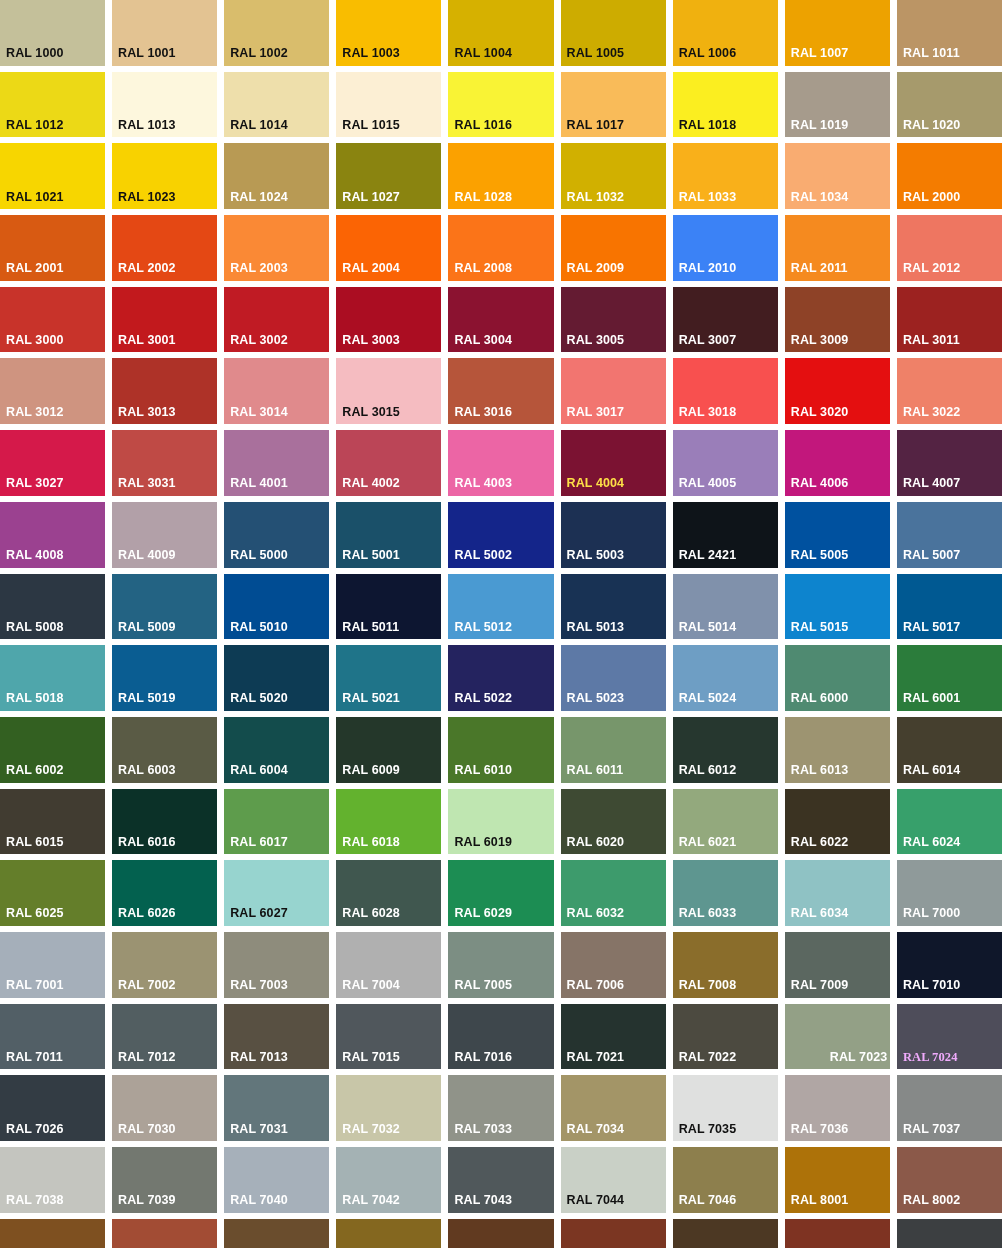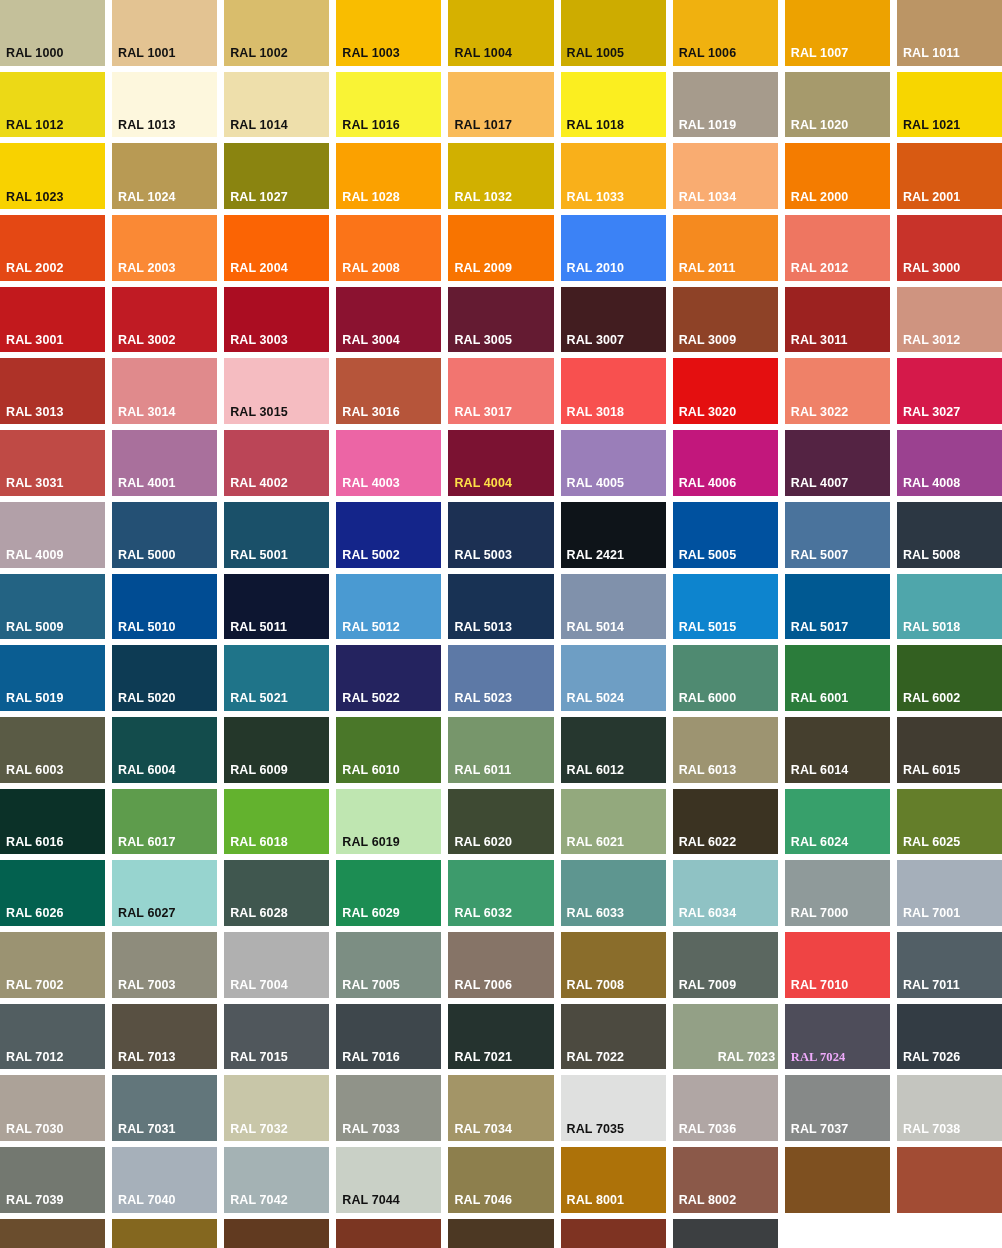--- a/index.html
+++ b/index.html
@@ -80,20 +80,23 @@
     </div>
     <div class="swatch" style="background-color: rgb(236, 217, 22);">
       <span class="swatch-label dark-text" style="color: rgb(17, 17, 17);">RAL 1012</span>
     </div>
     <div class="swatch" style="background-color: rgb(253, 247, 221);">
       <span class="swatch-label dark-text" style="color: rgb(17, 17, 17);">RAL 1013</span>
     </div>
     <div class="swatch" style="background-color: rgb(238, 223, 171);">
       <span class="swatch-label dark-text" style="color: rgb(17, 17, 17);">RAL 1014</span>
     </div>
+    <div class="swatch" style="background-color: rgb(252, 239, 212);">
+      <span class="swatch-label dark-text" style="color: rgb(17, 17, 17);">RAL 1015</span>
+    </div>
     <div class="swatch" style="background-color: rgb(249, 243, 53);">
       <span class="swatch-label dark-text" style="color: rgb(17, 17, 17);">RAL 1016</span>
     </div>
     <div class="swatch" style="background-color: rgb(249, 187, 89);">
       <span class="swatch-label dark-text" style="color: rgb(17, 17, 17);">RAL 1017</span>
     </div>
     <div class="swatch" style="background-color: rgb(251, 238, 32);">
       <span class="swatch-label dark-text" style="color: rgb(17, 17, 17);">RAL 1018</span>
     </div>
     <div class="swatch" style="background-color: rgb(166, 155, 140);">
@@ -416,21 +419,21 @@
     </div>
     <div class="swatch" style="background-color: rgb(134, 116, 103);">
       <span class="swatch-label light-text" style="color: rgb(255, 255, 255);">RAL 7006</span>
     </div>
     <div class="swatch" style="background-color: rgb(138, 109, 43);">
       <span class="swatch-label light-text" style="color: rgb(255, 255, 255);">RAL 7008</span>
     </div>
     <div class="swatch" style="background-color: rgb(91, 103, 96);">
       <span class="swatch-label light-text" style="color: rgb(255, 255, 255);">RAL 7009</span>
     </div>
-    <div class="swatch" style="background-color: #ef4444;">
+    <div class="swatch" style="background-color: #0f172a;">
       <span class="swatch-label light-text" style="color: rgb(255, 255, 255);">RAL 7010</span>
     </div>
     <div class="swatch" style="background-color: rgb(82, 95, 102);">
       <span class="swatch-label light-text" style="color: rgb(255, 255, 255);">RAL 7011</span>
     </div>
     <div class="swatch" style="background-color: rgb(82, 94, 97);">
       <span class="swatch-label light-text" style="color: rgb(255, 255, 255);">RAL 7012</span>
     </div>
     <div class="swatch" style="background-color: rgb(88, 80, 66);">
       <span class="swatch-label light-text" style="color: rgb(255, 255, 255);">RAL 7013</span>
@@ -484,20 +487,23 @@
       <span class="swatch-label light-text" style="color: rgb(255, 255, 255);">RAL 7038</span>
     </div>
     <div class="swatch" style="background-color: rgb(115, 120, 112);">
       <span class="swatch-label light-text" style="color: rgb(255, 255, 255);">RAL 7039</span>
     </div>
     <div class="swatch" style="background-color: rgb(166, 176, 186);">
       <span class="swatch-label light-text" style="color: rgb(255, 255, 255);">RAL 7040</span>
     </div>
     <div class="swatch" style="background-color: rgb(164, 178, 180);">
       <span class="swatch-label light-text" style="color: rgb(255, 255, 255);">RAL 7042</span>
+    </div>
+    <div class="swatch" style="background-color: rgb(80, 88, 91);">
+      <span class="swatch-label light-text" style="color: rgb(255, 255, 255);">RAL 7043</span>
     </div>
     <div class="swatch" style="background-color: rgb(201, 208, 198);">
       <span class="swatch-label dark-text" style="color: rgb(17, 17, 17);">RAL 7044</span>
     </div>
     <div class="swatch" style="background-color: rgb(141, 127, 77);">
       <span class="swatch-label light-text" style="color: rgb(255, 255, 255);">RAL 7046</span>
     </div>
     <div class="swatch" style="background-color: rgb(173, 114, 9);">
       <span class="swatch-label light-text" style="color: rgb(255, 255, 255);">RAL 8001</span>
     </div>

